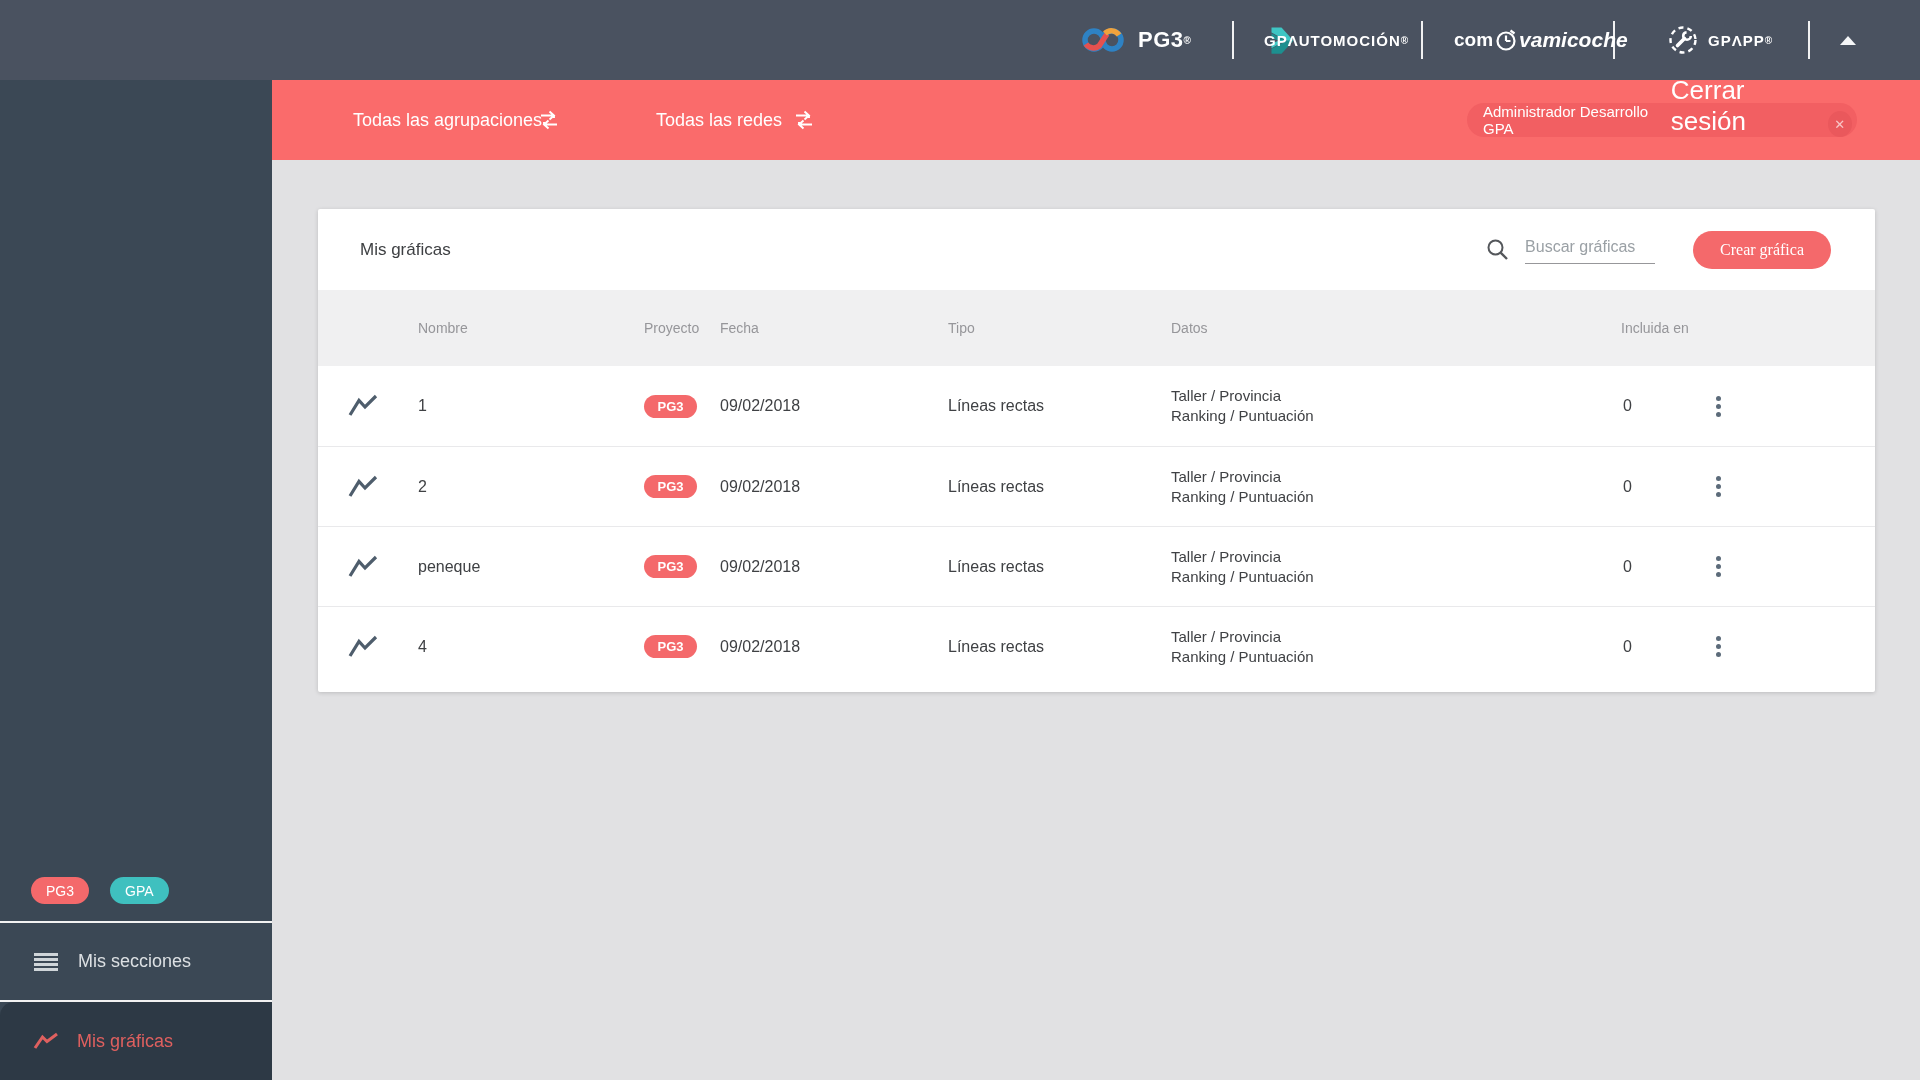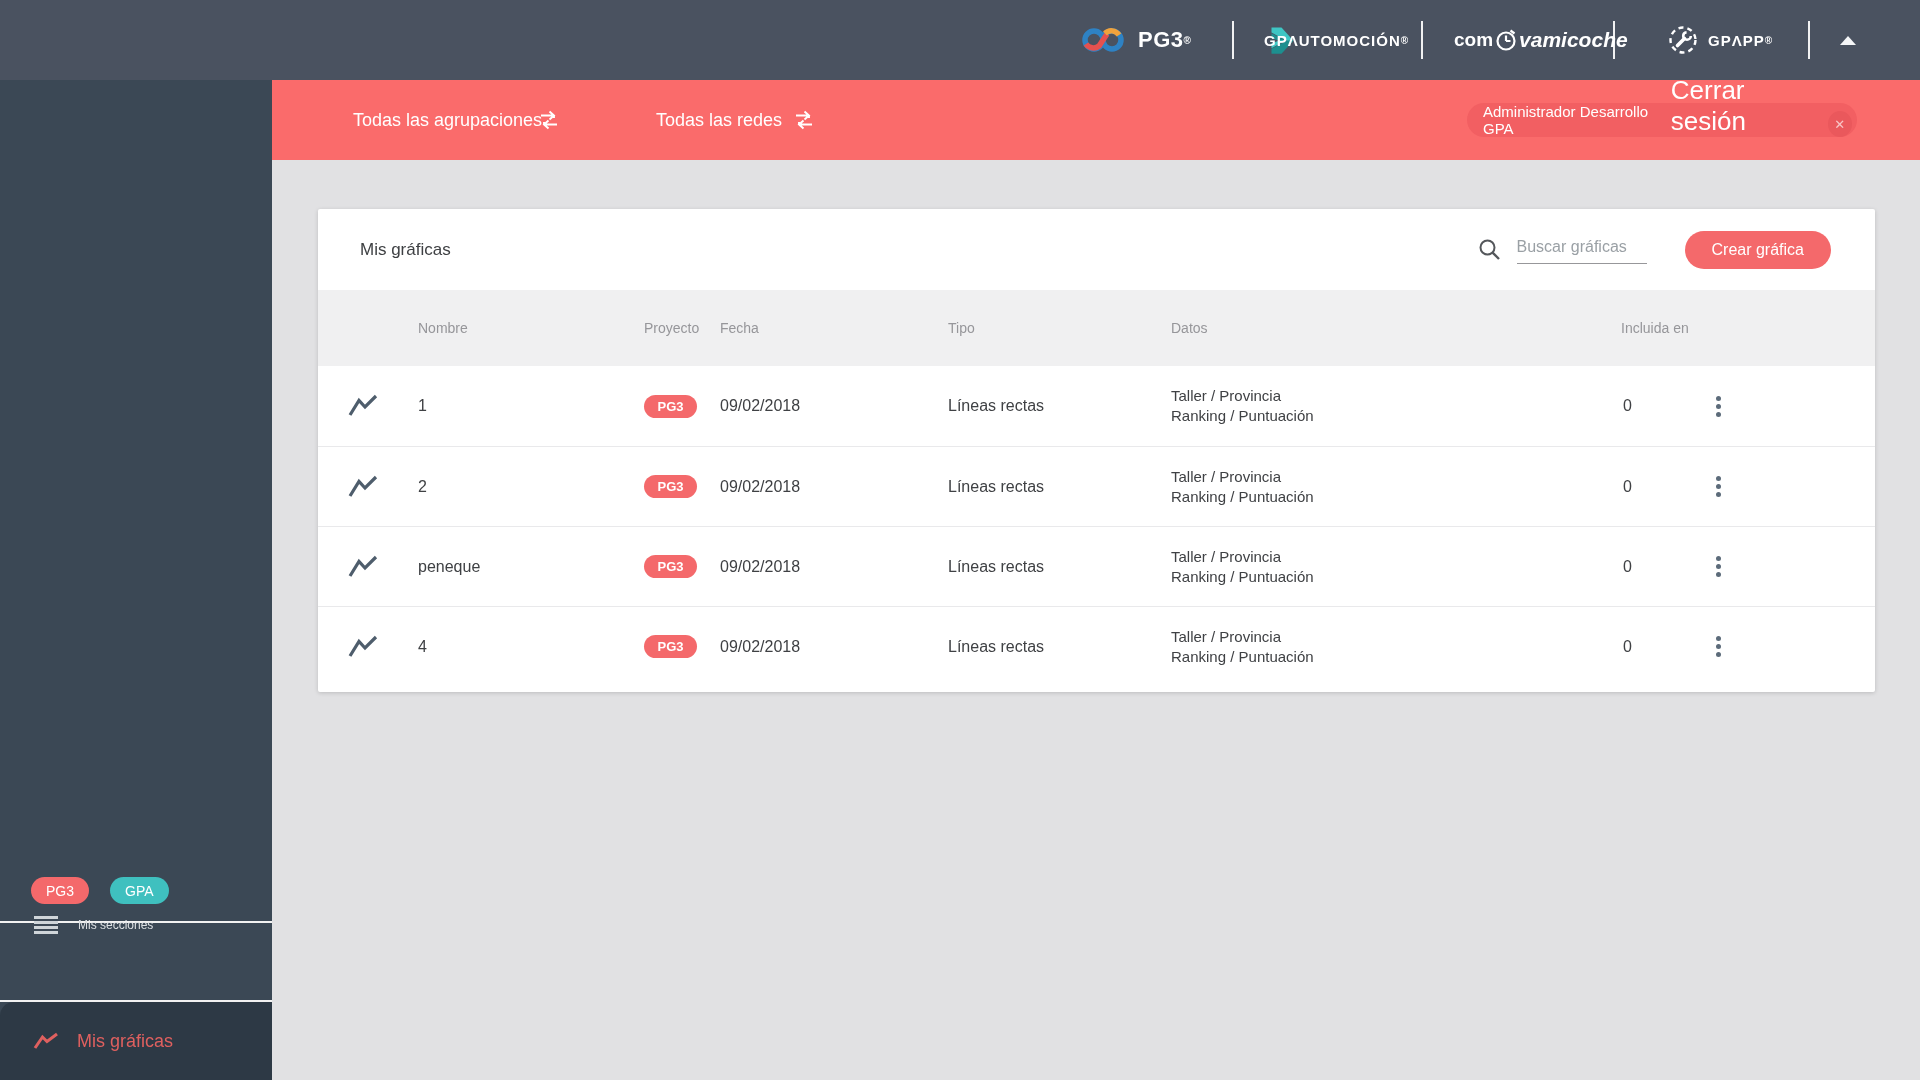--- a/index.html
+++ b/index.html
@@ -35,37 +35,37 @@
     font-size:13px;display:flex;align-items:center;justify-content:center;cursor:pointer;}
   
   .sidebar{position:absolute;top:80px;left:0;width:272px;height:1000px;background:#3b4855;}
   .badges{position:absolute;top:797px;left:31px;display:flex;gap:21px;}
   .sbadge{height:27px;padding:0 15px;border-radius:14px;color:#fff;font-size:14px;
     display:flex;align-items:center;cursor:pointer;}
   .badge-pg3{background:#f4696b;}
   .badge-gpa{background:#3fc0bf;}
   .sdivider{position:absolute;left:0;width:272px;height:2px;background:#f2f2f2;}
   .nav-item{position:absolute;left:0;width:272px;display:flex;align-items:center;cursor:pointer;box-sizing:border-box;}
-  .nav-secciones{top:806px;height:77px;color:#dce0e3;font-size:12px;}
+  .nav-secciones{top:843px;height:77px;color:#dce0e3;font-size:18px;}
   .nav-graficas{top:922px;height:78px;background:#2d3945;border-top-left-radius:14px;color:#df605f;font-size:18px;}
   .nav-icon{margin-left:34px;display:flex;flex-direction:column;gap:2px;}
   .nav-icon span{width:24px;height:3px;background:#cfd5d9;}
   .nav-label{margin-left:20px;}
   .zig{margin-left:33px;}
   
   .card{position:absolute;left:318px;top:209px;width:1557px;height:483px;background:#fff;
     border-radius:2px;box-shadow:0 1px 4px rgba(0,0,0,.16);}
   .card-header{height:81px;display:flex;align-items:center;}
   .card-title{margin-left:42px;font-size:17px;color:#3e4043;}
   .search-icon{margin-left:auto;display:flex;cursor:pointer;}
   .search-input{margin-left:16px;width:130px;border:none;border-bottom:1px solid #97979a;font-size:16px;
     font-family:"Liberation Sans",sans-serif;padding:2px 0 7px;color:#3e4043;outline:none;background:transparent;}
   .search-input::placeholder{color:#9aa0a5;}
   .create-btn{margin-left:38px;margin-right:44px;height:38px;padding:0 27px;border:none;border-radius:19px;
-    background:#f4696b;color:#fff;font-size:16px;font-family:Liberation Sans, sans-serif;cursor:pointer;}
+    background:#f4696b;color:#fff;font-size:16px;font-family:Liberation Serif, serif;cursor:pointer;}
   .grid{display:grid;grid-template-columns:100px 226px 76px 228px 223px 450px 93px auto;align-items:center;box-sizing:border-box;}
   .thead{height:76px;background:#f0f0f1;color:#96969a;font-size:14px;}
   .trow{height:80px;color:#3f4144;font-size:16px;}
   .trow + .trow{border-top:1px solid #e9e9eb;}
   .icon-cell{padding-left:30px;display:flex;}
   .proj-badge{display:inline-block;width:53px;text-align:center;padding:4px 0;border-radius:12px;
     background:#f4696b;color:#fff;font-weight:bold;font-size:13px;}
   .datos-cell{font-size:15px;line-height:20px;}
   .included-cell{padding-left:2px;}
   .kebab{display:flex;flex-direction:column;gap:3px;width:17px;padding:5px 6px;margin-left:-4px;cursor:pointer;}

